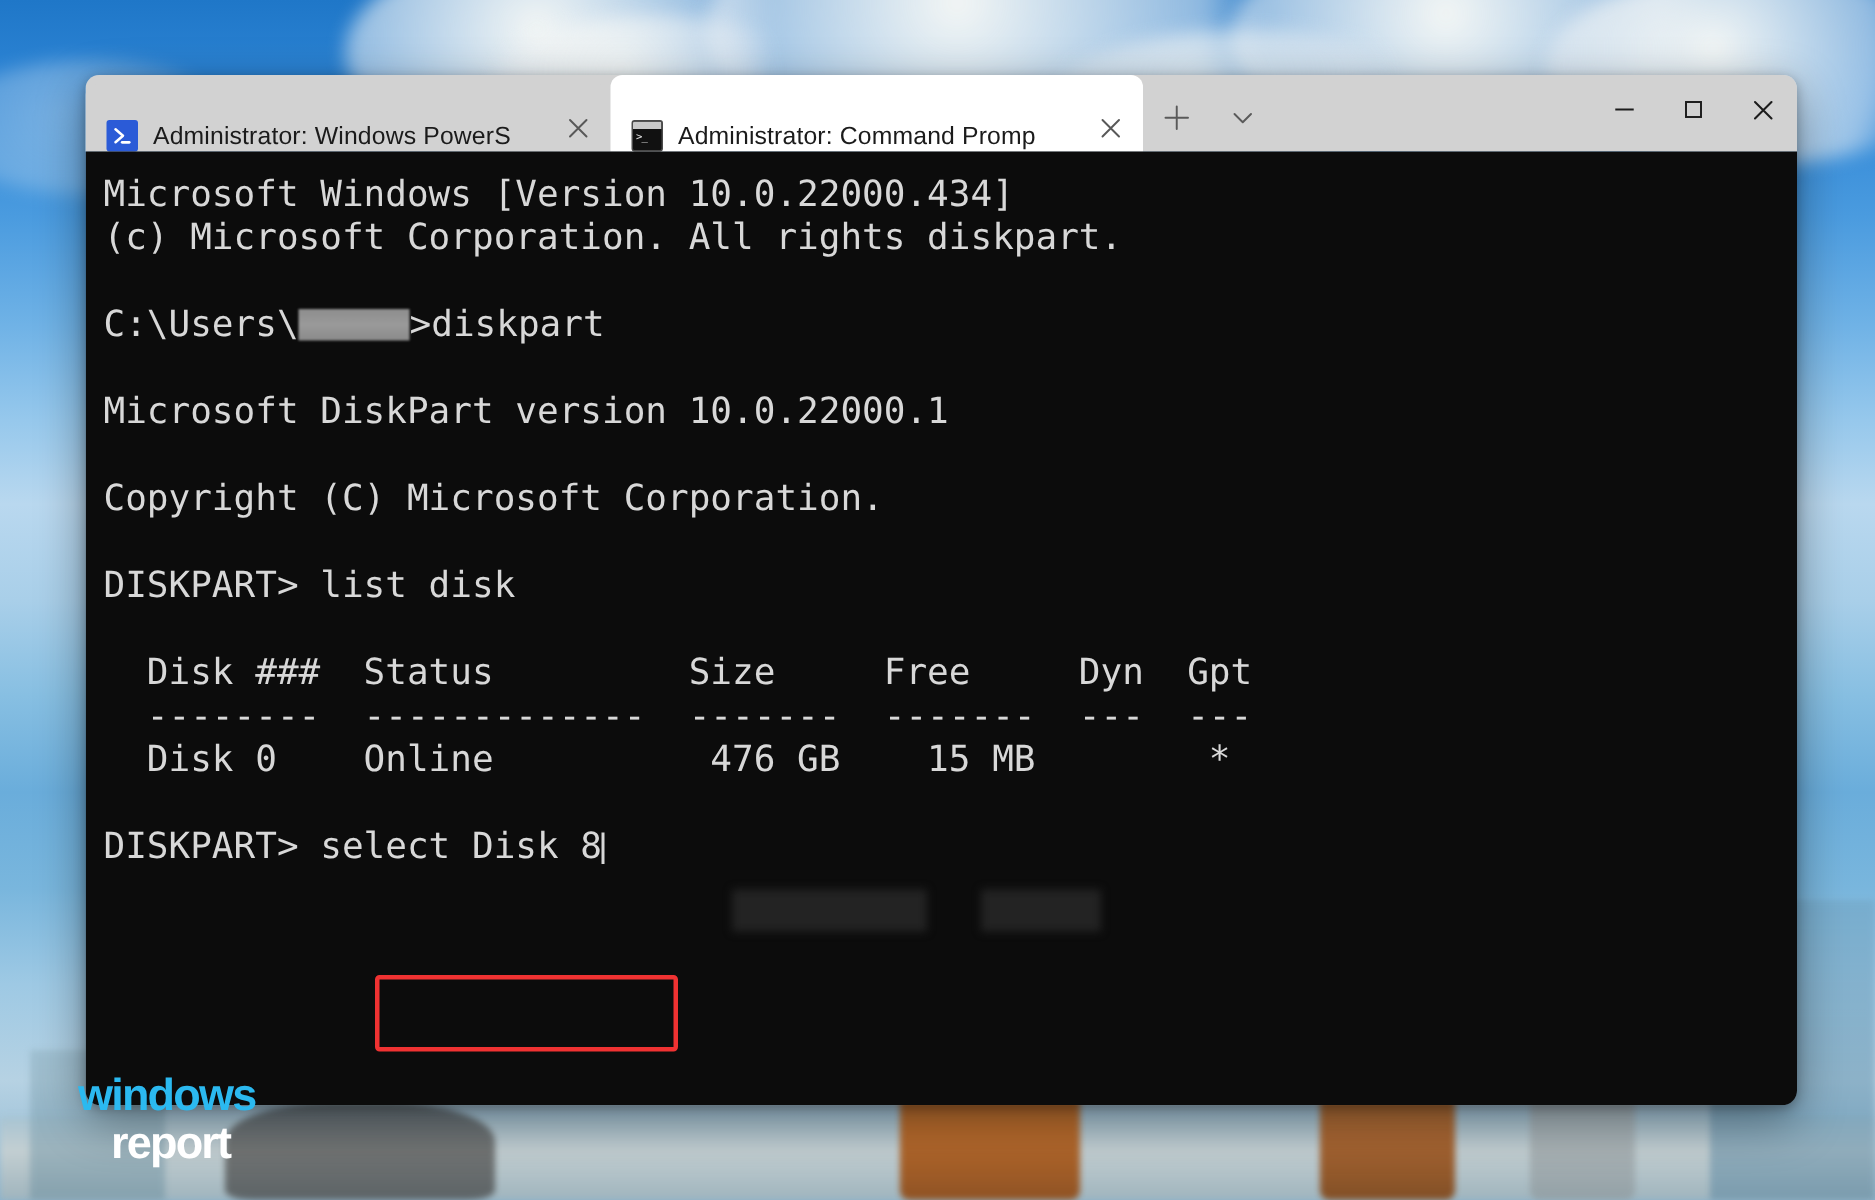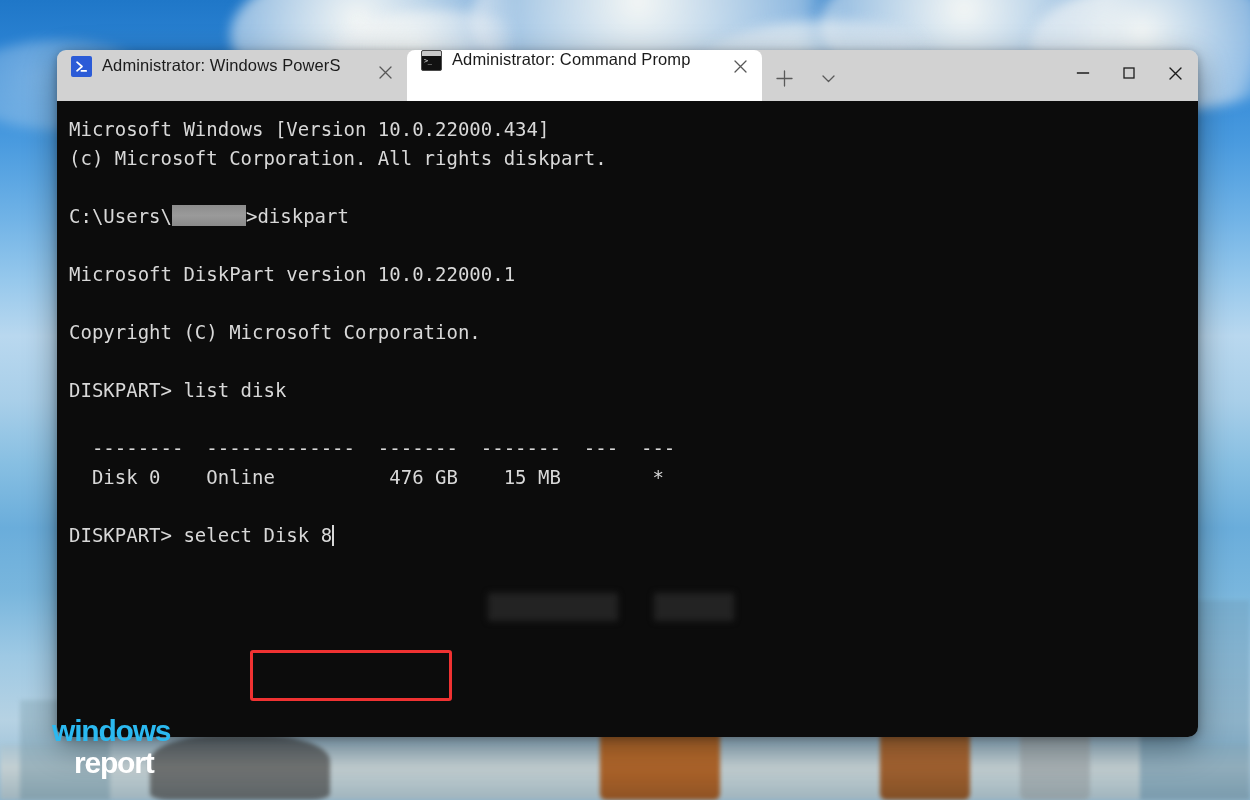--- a/index.html
+++ b/index.html
@@ -60,21 +60,21 @@
     height: 51px;
     background: #d2d2d2;
     display: flex;
     align-items: flex-end;
   }
   .tabstrip { display: flex; align-items: flex-end; height: 51px; }
 
   .tab {
     height: 45px;
     display: flex;
-    align-items: flex-start;
+    align-items: flex-end;
     padding: 0 6px 0 14px;
     gap: 10px;
     border-radius: 8px 8px 0 0;
     position: relative;
   }
   .tab.inactive { width: 350px; background: #d2d2d2; }
   .tab.active   { width: 355px; background: #ffffff; height: 51px; }
 
   .tab-icon { width: 21px; height: 21px; flex: 0 0 21px; border-radius: 2px; }
 
@@ -140,21 +140,21 @@
   
   #terminal-body {
     position: relative;
     height: 636px;
     background: #0c0c0c;
     padding: 14px 0 0 12px;
     overflow: hidden;
   }
   .term-line {
     font-family: "DejaVu Sans Mono", monospace;
-    font-size: 19px;
+    font-size: 24px;
     line-height: 29px;
     color: #d8d8d8;
     white-space: pre;
     letter-spacing: 0px;
     height: 29px;
   }
   .term-line.blank { color: transparent; }
 
   
   .redact-user {
@@ -319,20 +319,21 @@
       <div class="term-line blank">&nbsp;</div>
       <div class="term-line">Microsoft DiskPart version 10.0.22000.1</div>
       <div class="term-line blank">&nbsp;</div>
       <div class="term-line">Copyright (C) Microsoft Corporation.</div>
       <div class="term-line blank">&nbsp;</div>
 
       <div class="term-line"><span>DISKPART&gt; </span><span>list disk</span></div>
 
       <div class="term-line blank">&nbsp;</div>
 
+      <div class="term-line">  Disk ###  Status         Size     Free     Dyn  Gpt</div>
       <div class="term-line">  --------  -------------  -------  -------  ---  ---</div>
       <div class="term-line">  Disk 0    Online          476 GB    15 MB        *</div>
 
       <div class="term-line blank">&nbsp;</div>
 
       <div class="term-line"><span>DISKPART&gt; </span><span>select Disk 8</span><span class="caret"></span></div>
 
       <div class="redact-dark" style="left:431px; top:492px; width:130px; height:28px;"></div>
       <div class="redact-dark" style="left:597px; top:492px; width:80px; height:28px;"></div>
 

